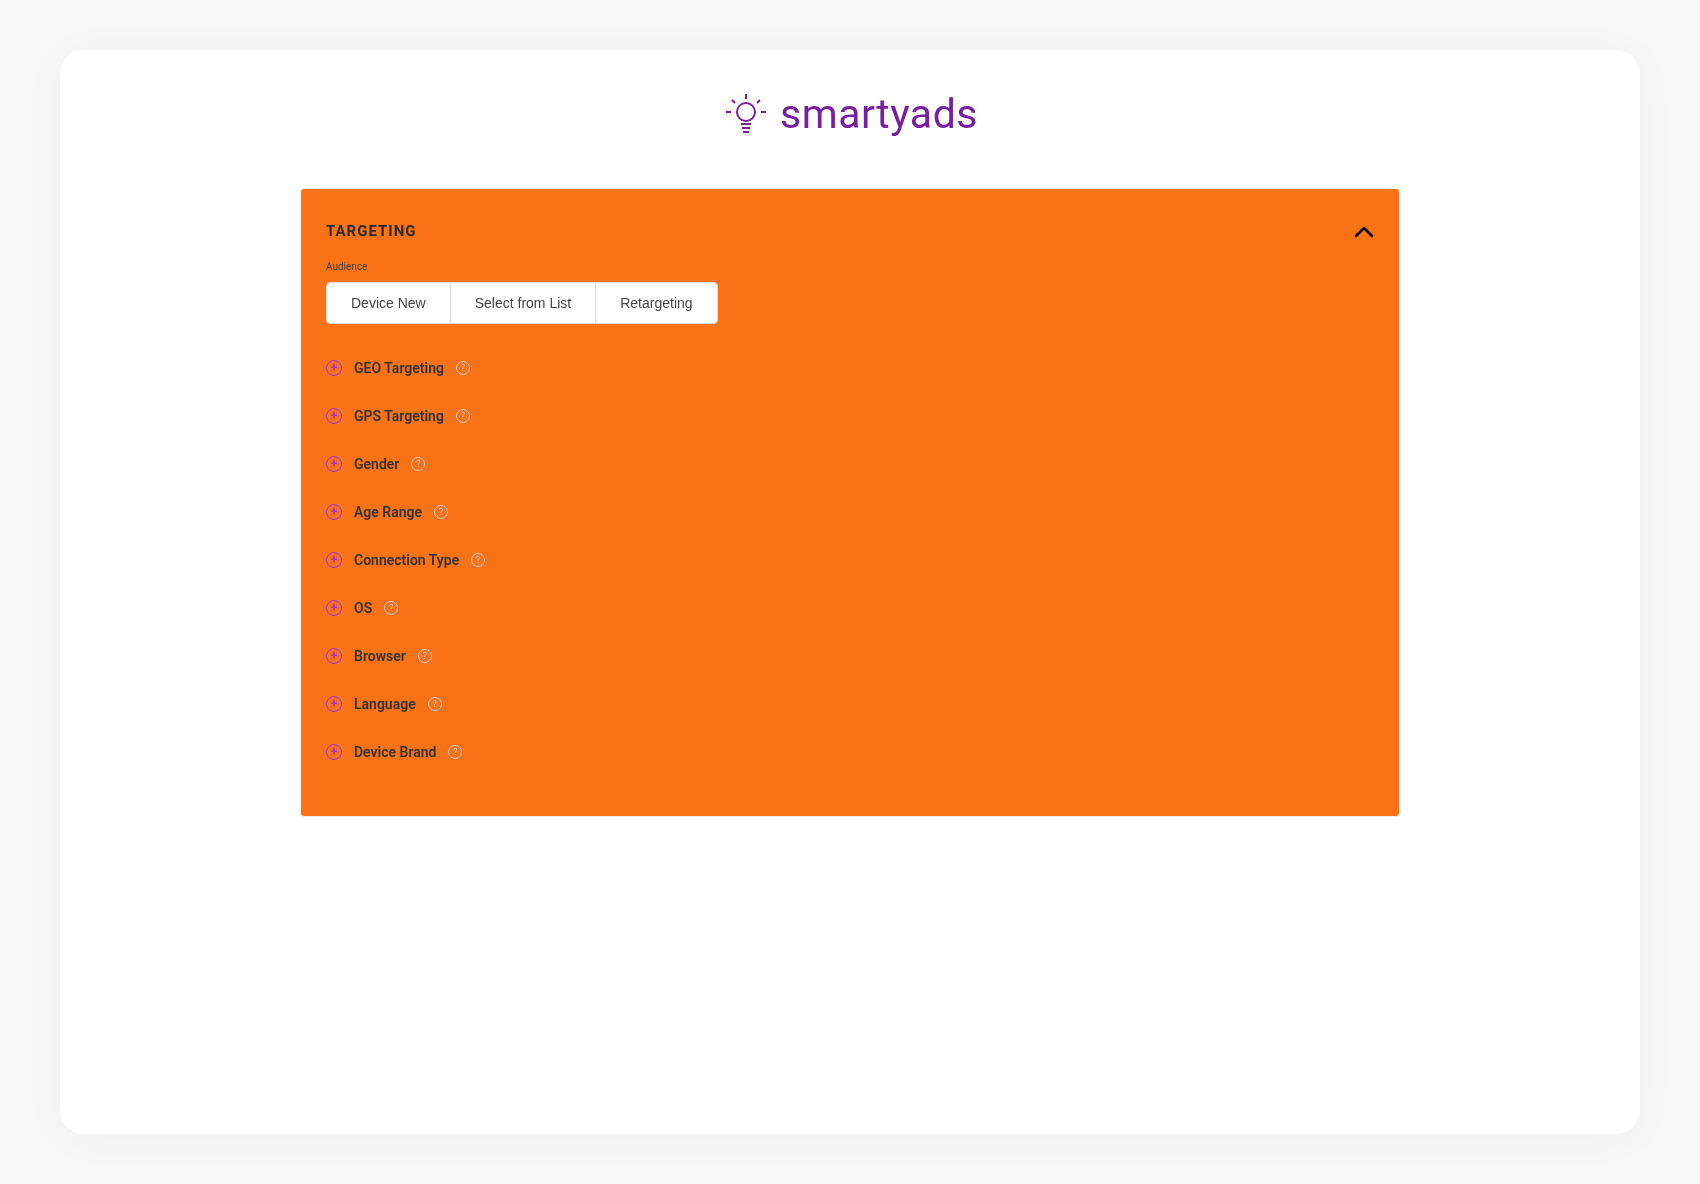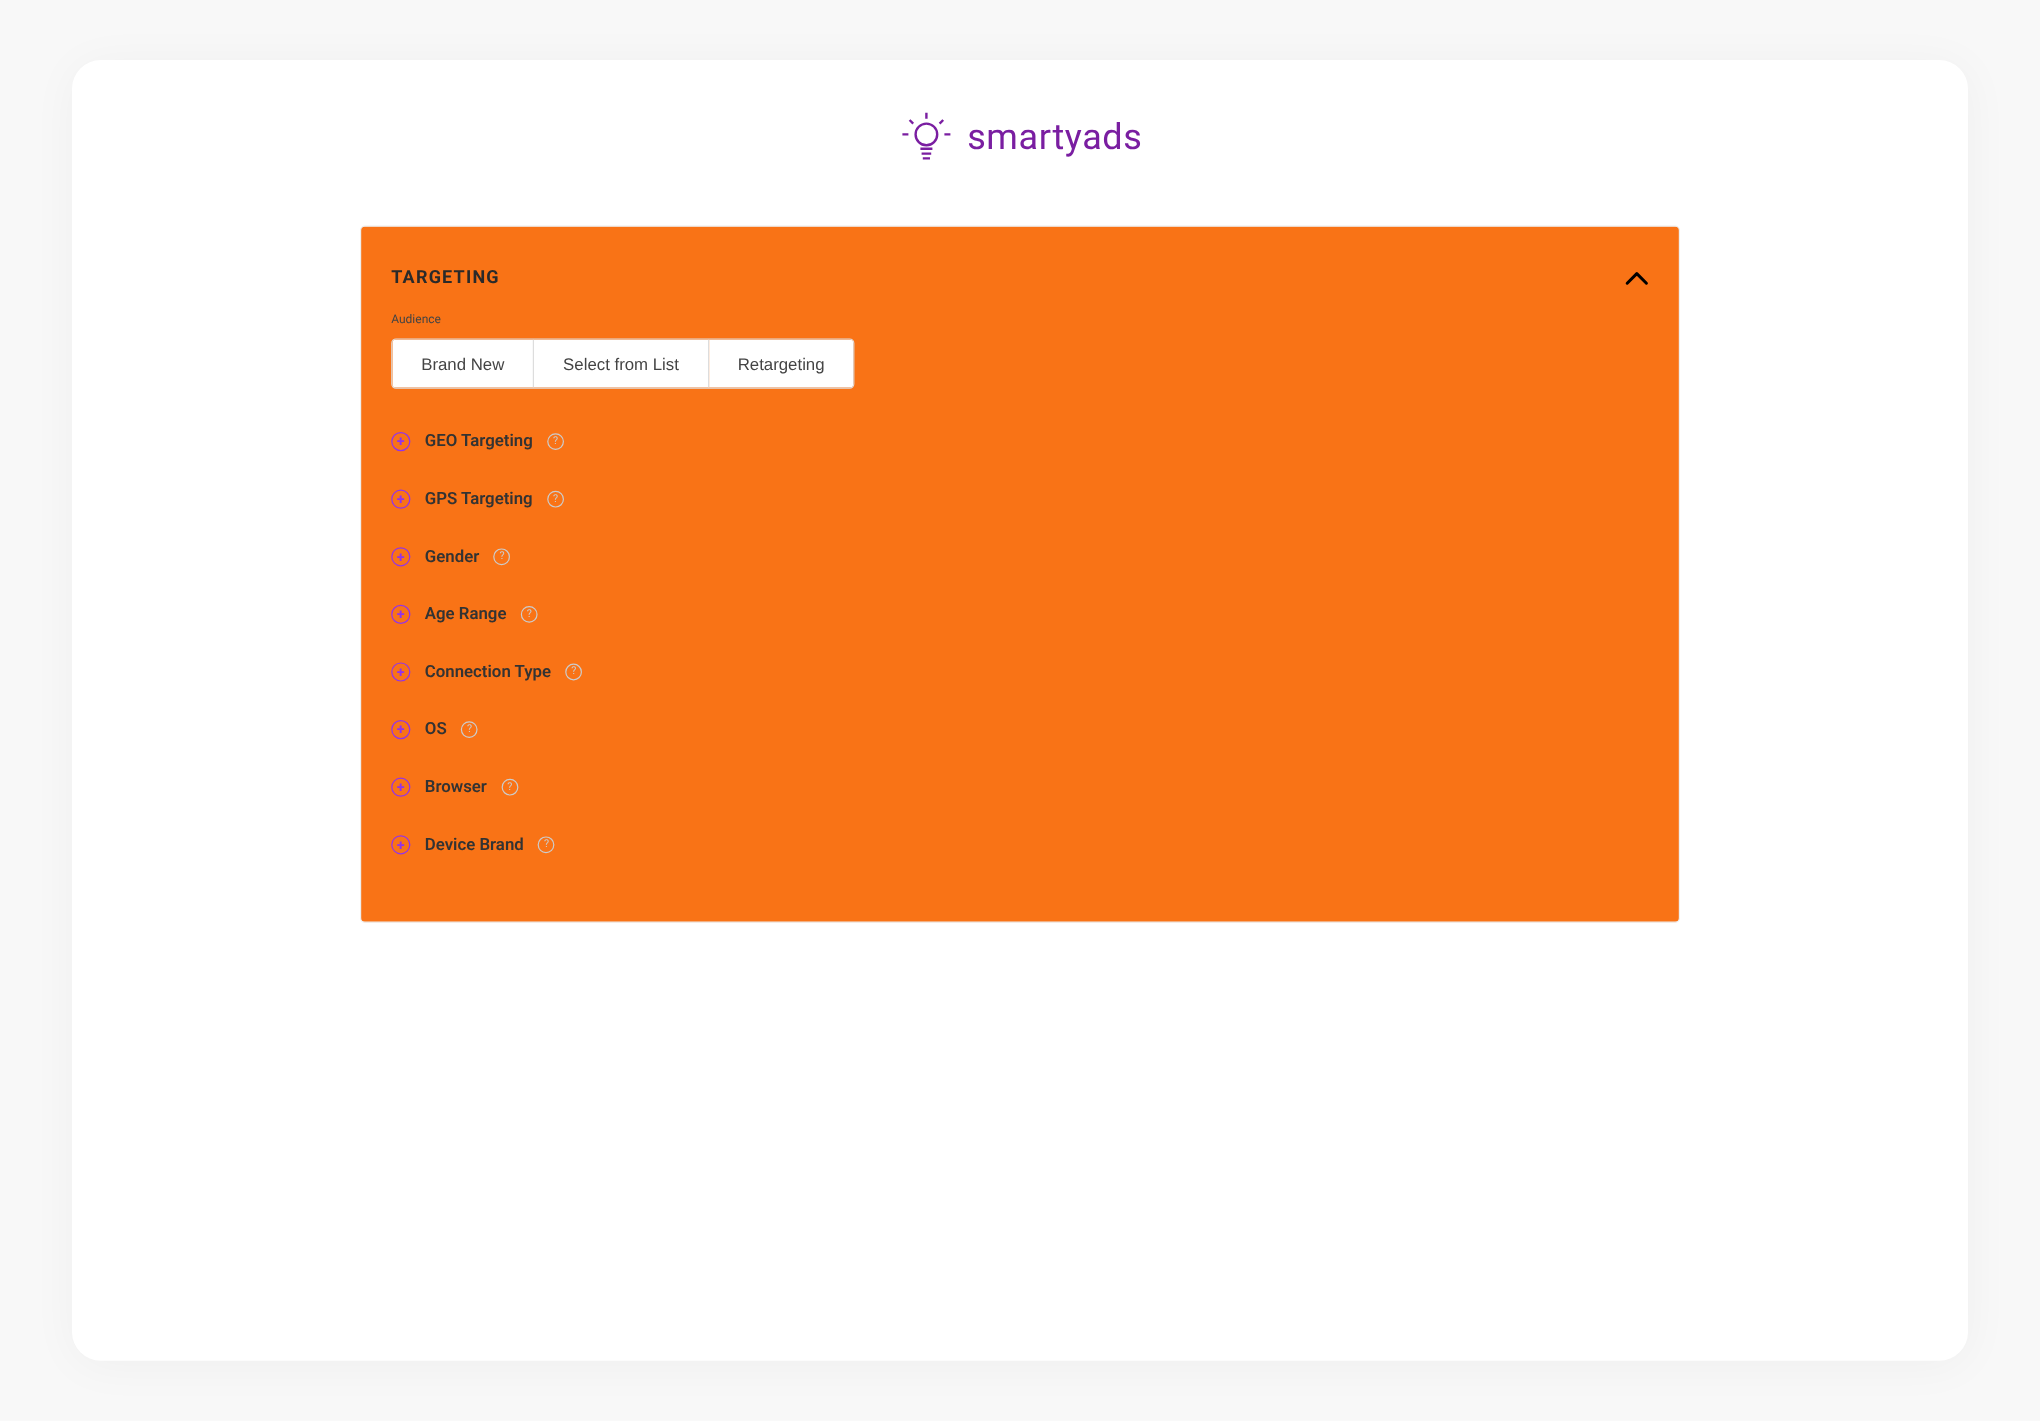--- a/index.html
+++ b/index.html
@@ -33,21 +33,21 @@
       display: flex;
       align-items: center;
       gap: 10px;
     }
     .logo-icon {
       width: 48px;
       height: 48px;
       position: relative;
     }
     .logo-text {
-      font-size: 30px;
+      font-size: 41px;
       font-weight: 400;
       color: #7a1ea1;
       letter-spacing: 0.5px;
     }
     .panel {
       width: 1100px;
       margin: 0 auto;
       background: #f97316;
       border: 1px solid #eeeeee;
       border-radius: 4px;
@@ -178,21 +178,21 @@
       <div class="chevron">
         <svg width="20" height="12" viewBox="0 0 20 12" fill="none">
           <path d="M2 10 L10 2 L18 10" stroke="#000000" stroke-width="2.5" stroke-linecap="round" stroke-linejoin="round"></path>
         </svg>
       </div>
     </div>
 
     <div class="audience-label">Audience</div>
 
     <div class="button-group">
-      <button>Brand New</button>
+      <button>Device New</button>
       <button>Select from List</button>
       <button>Retargeting</button>
     </div>
 
     <div class="targeting-item">
       <span class="plus-icon"></span>
       <span class="item-label">GEO Targeting</span>
       <span class="info-icon"></span>
     </div>
 
@@ -226,20 +226,25 @@
       <span class="item-label">OS</span>
       <span class="info-icon"></span>
     </div>
 
     <div class="targeting-item">
       <span class="plus-icon"></span>
       <span class="item-label">Browser</span>
       <span class="info-icon"></span>
     </div>
 
+    <div class="targeting-item">
+      <span class="plus-icon"></span>
+      <span class="item-label">Language</span>
+      <span class="info-icon"></span>
+    </div>
 
     <div class="targeting-item">
       <span class="plus-icon"></span>
       <span class="item-label">Device Brand</span>
       <span class="info-icon"></span>
     </div>
 
   </div>
 </div>
 

